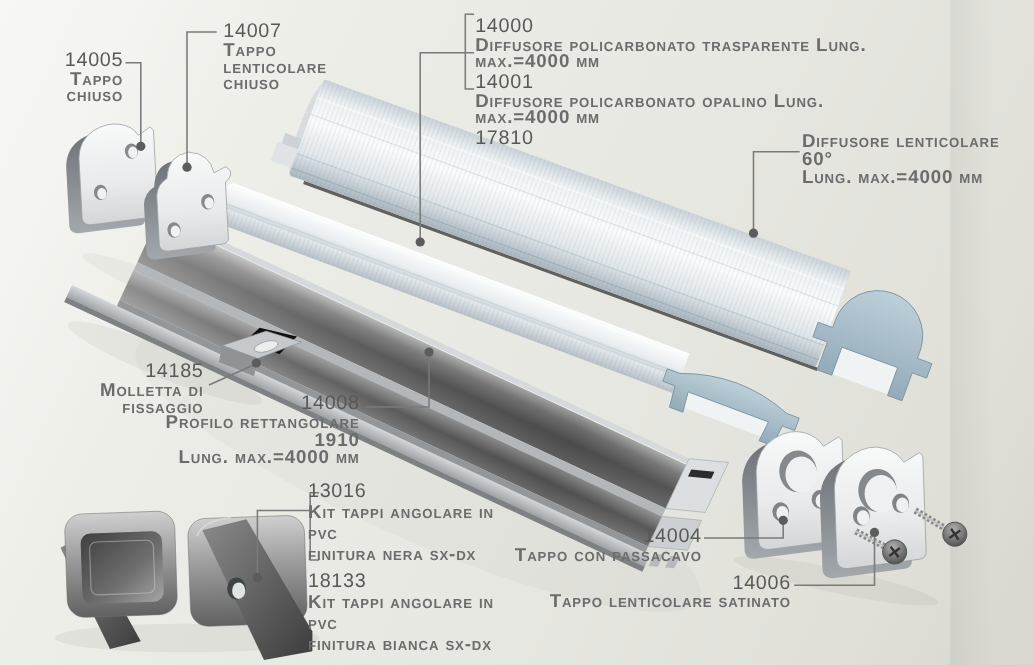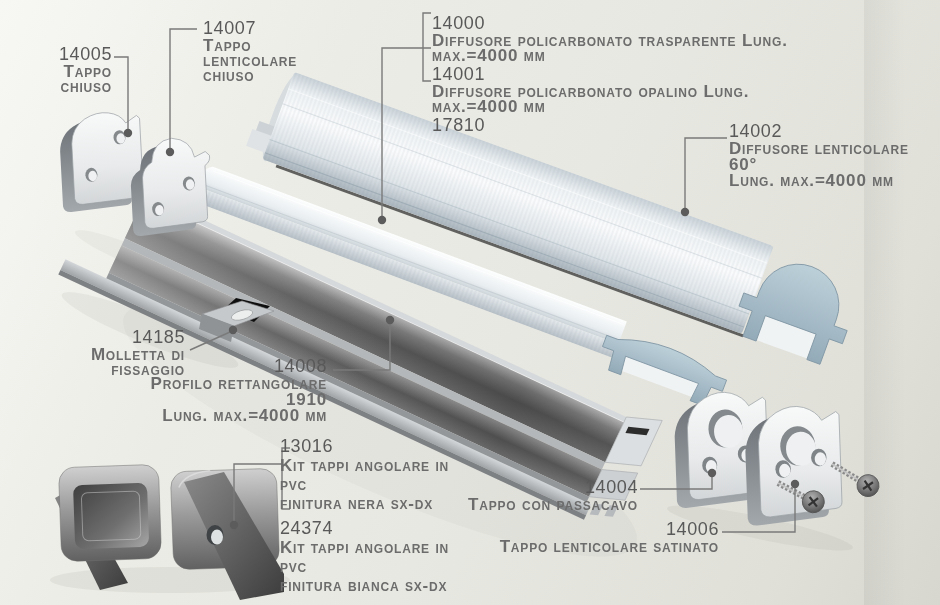--- a/index.html
+++ b/index.html
@@ -307,21 +307,20 @@
     <div class="part-item">
       <div class="code">14001</div>
       <div class="desc">Diffusore policarbonato opalino Lung. max.=4000 mm</div>
     </div>
     <div class="part-item">
       <div class="code">17810</div>
     </div>
   </div>
 
   <div class="label lh16" style="left:729px;top:121px;width:180px">
-    <div class="code" style="line-height:20px">14002</div>
     <div class="desc">Diffusore lenticolare 60°</div>
     <div class="desc">Lung. max.=4000 mm</div>
   </div>
 
   <div class="label align-right" style="left:40px;top:327px;width:145px">
     <div class="code" style="line-height:20px">14185</div>
     <div class="desc">Molletta di fissaggio</div>
   </div>
 
   <div class="label align-right lh16" style="left:122px;top:356px;width:205px">
@@ -330,21 +329,21 @@
     <div class="desc">Lung. max.=4000 mm</div>
   </div>
 
   <div class="label kit" style="left:280px;top:436px;width:180px">
     <div class="part-item">
       <div class="code">13016</div>
       <div class="desc">Kit tappi angolare in pvc</div>
       <div class="desc">finitura nera sx-dx</div>
     </div>
     <div class="part-item">
-      <div class="code">24374</div>
+      <div class="code">18133</div>
       <div class="desc">Kit tappi angolare in pvc</div>
       <div class="desc">finitura bianca sx-dx</div>
     </div>
   </div>
 
   <div class="label align-right lh16" style="left:438px;top:477px;width:200px">
     <div class="code" style="line-height:20px">14004</div>
     <div class="desc">Tappo con passacavo</div>
   </div>
 

